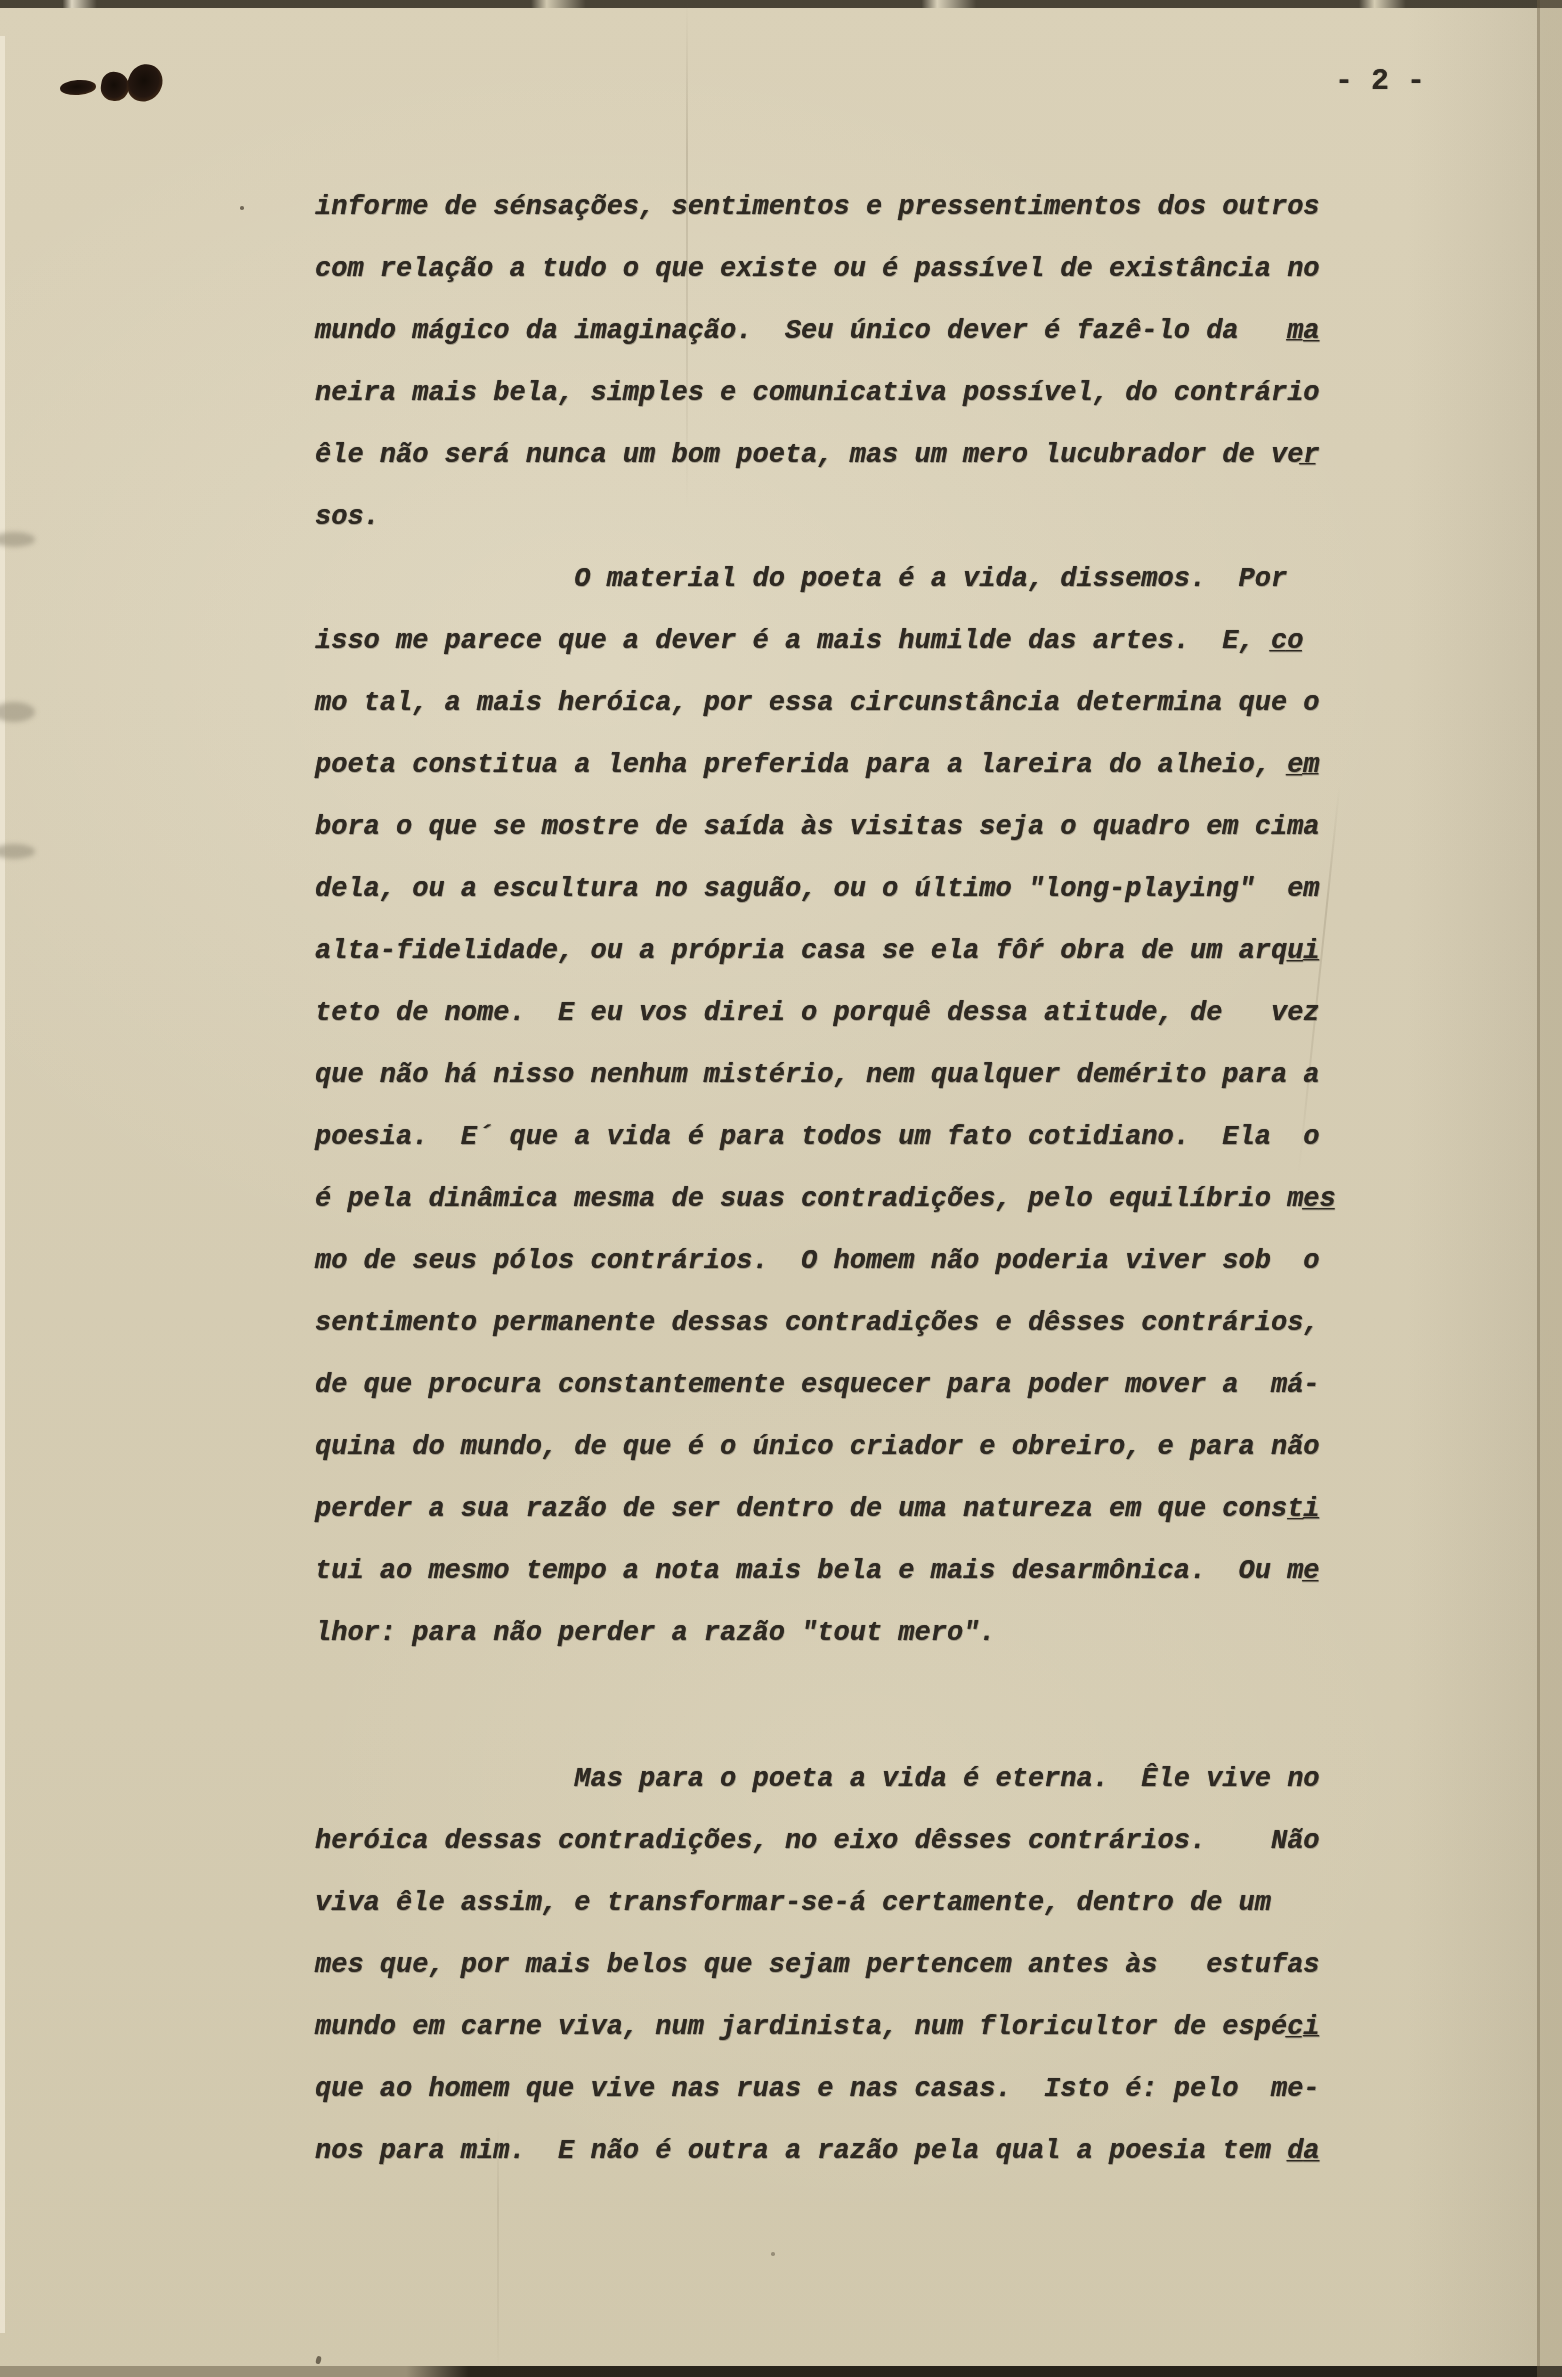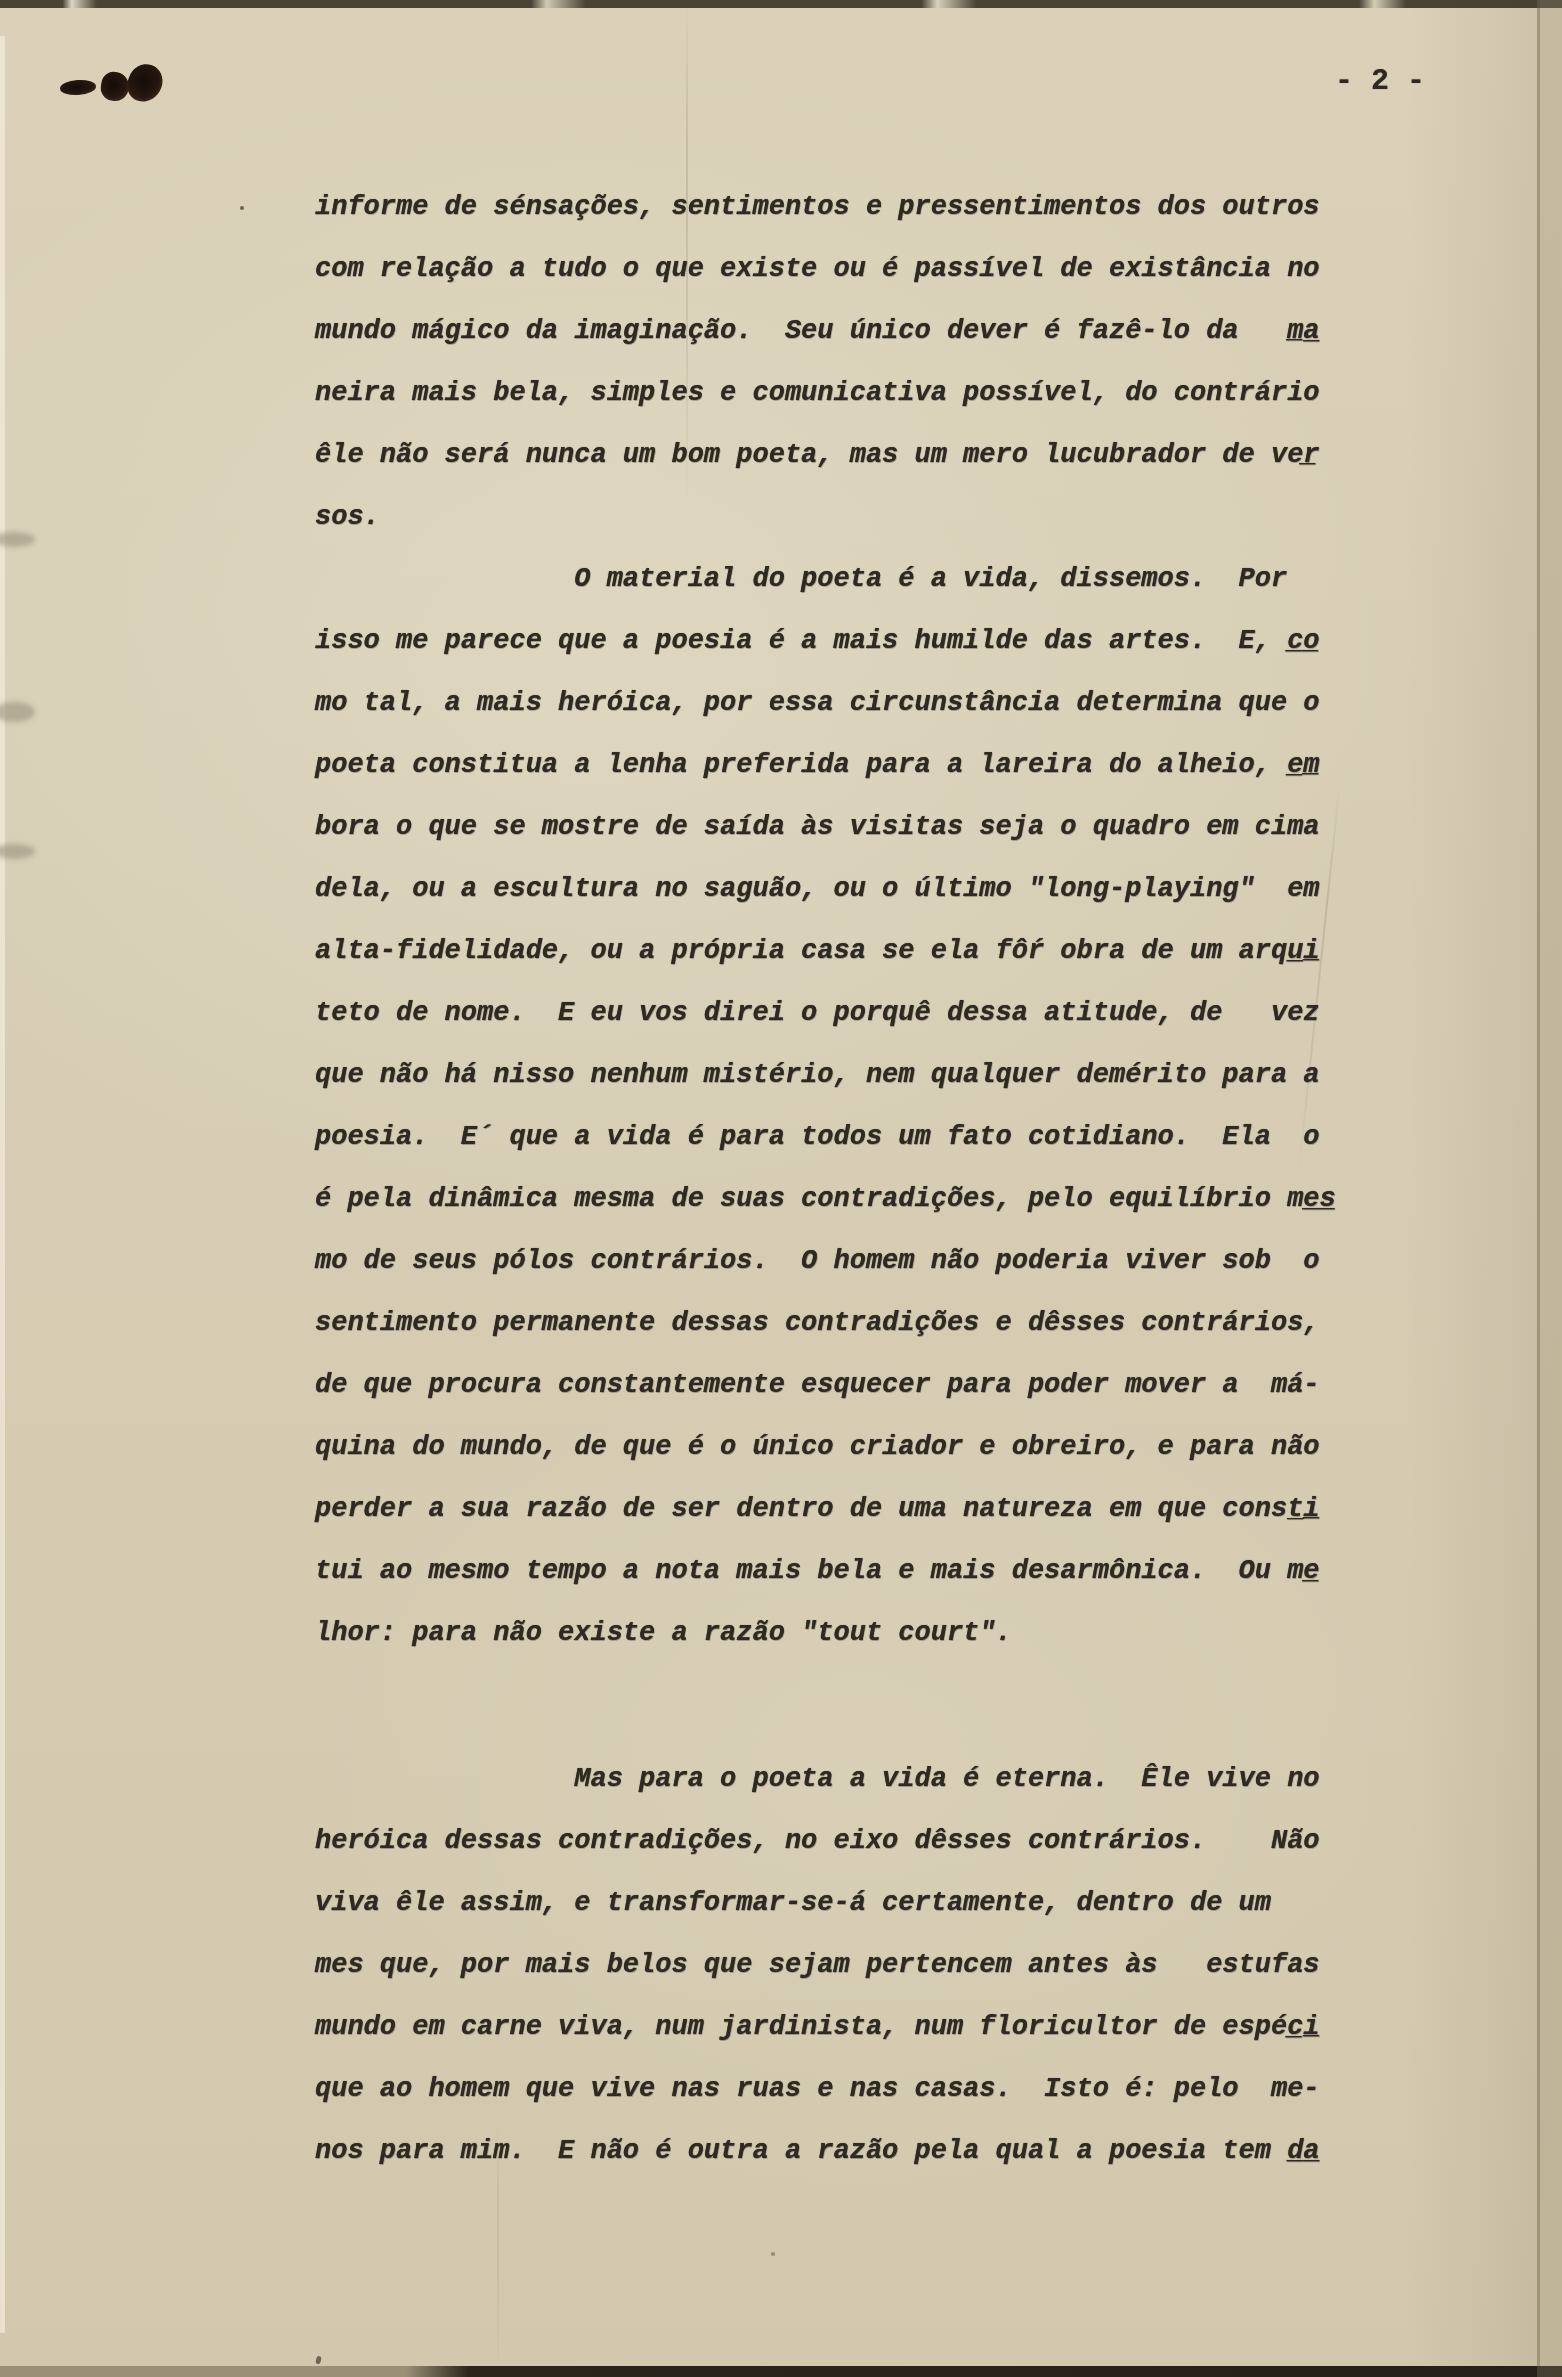--- a/index.html
+++ b/index.html
@@ -94,37 +94,37 @@
   <div class="page-number">- 2 -</div>
 
   <div class="typetext">
     <div class="tline">informe de sénsações, sentimentos e pressentimentos dos outros</div>
     <div class="tline">com relação a tudo o que existe ou é passível de existância no</div>
     <div class="tline">mundo mágico da imaginação.  Seu único dever é fazê-lo da   m̲a̲</div>
     <div class="tline">neira mais bela, simples e comunicativa possível, do contrário</div>
     <div class="tline">êle não será nunca um bom poeta, mas um mero lucubrador de ver̲</div>
     <div class="tline">sos.</div>
     <div class="tline">                O material do poeta é a vida, dissemos.  Por</div>
-    <div class="tline">isso me parece que a poesia é a mais humilde das artes.  E, c̲o̲</div>
+    <div class="tline">isso me parece que a dever é a mais humilde das artes.  E, c̲o̲</div>
     <div class="tline">mo tal, a mais heróica, por essa circunstância determina que o</div>
     <div class="tline">poeta constitua a lenha preferida para a lareira do alheio, e̲m̲</div>
     <div class="tline">bora o que se mostre de saída às visitas seja o quadro em cima</div>
     <div class="tline">dela, ou a escultura no saguão, ou o último "long-playing"  em</div>
     <div class="tline">alta-fidelidade, ou a própria casa se ela fôŕ obra de um arqu̲i̲</div>
     <div class="tline">teto de nome.  E eu vos direi o porquê dessa atitude, de   vez</div>
     <div class="tline">que não há nisso nenhum mistério, nem qualquer demérito para a</div>
     <div class="tline">poesia.  E´ que a vida é para todos um fato cotidiano.  Ela  o</div>
     <div class="tline">é pela dinâmica mesma de suas contradições, pelo equilíbrio me̲s̲</div>
     <div class="tline">mo de seus pólos contrários.  O homem não poderia viver sob  o</div>
     <div class="tline">sentimento permanente dessas contradições e dêsses contrários,</div>
     <div class="tline">de que procura constantemente esquecer para poder mover a  má-</div>
     <div class="tline">quina do mundo, de que é o único criador e obreiro, e para não</div>
     <div class="tline">perder a sua razão de ser dentro de uma natureza em que const̲i̲</div>
     <div class="tline">tui ao mesmo tempo a nota mais bela e mais desarmônica.  Ou me̲</div>
-    <div class="tline">lhor: para não existe a razão "tout court".</div>
+    <div class="tline">lhor: para não perder a razão "tout mero".</div>
     <div class="tline blank"></div>
     <div class="tline">                Mas para o poeta a vida é eterna.  Êle vive no</div>
     <div class="tline">heróica dessas contradições, no eixo dêsses contrários.    Não</div>
     <div class="tline">viva êle assim, e transformar-se-á certamente, dentro de um</div>
     <div class="tline">mes que, por mais belos que sejam pertencem antes às   estufas</div>
     <div class="tline">mundo em carne viva, num jardinista, num floricultor de espéc̲i̲</div>
     <div class="tline">que ao homem que vive nas ruas e nas casas.  Isto é: pelo  me-</div>
     <div class="tline">nos para mim.  E não é outra a razão pela qual a poesia tem d̲a̲</div>
   </div>
 

